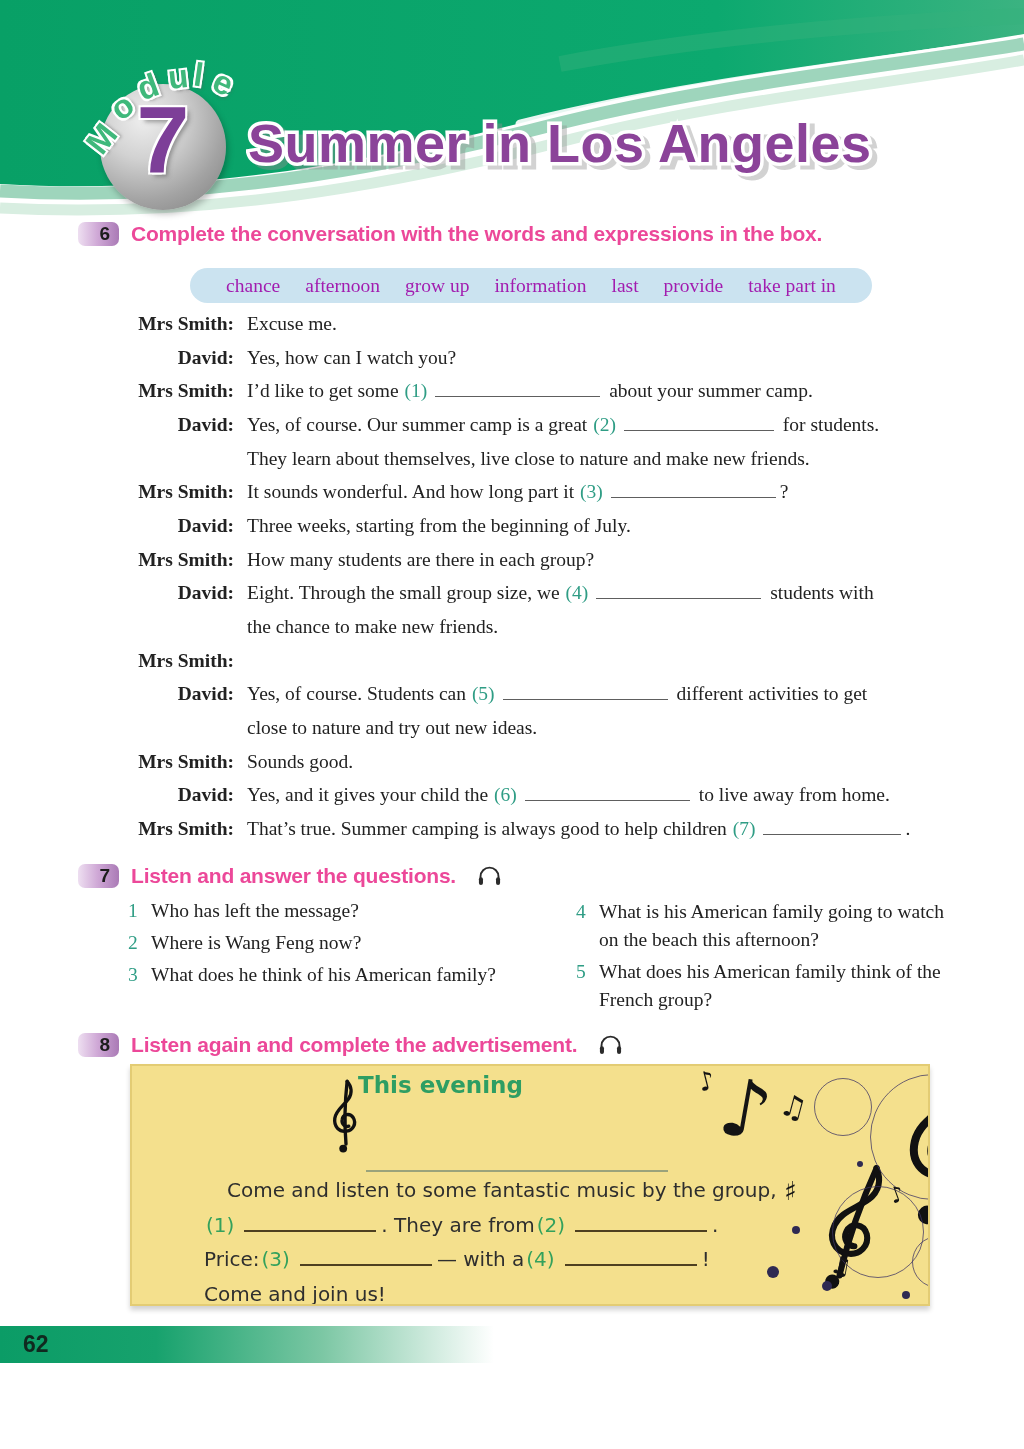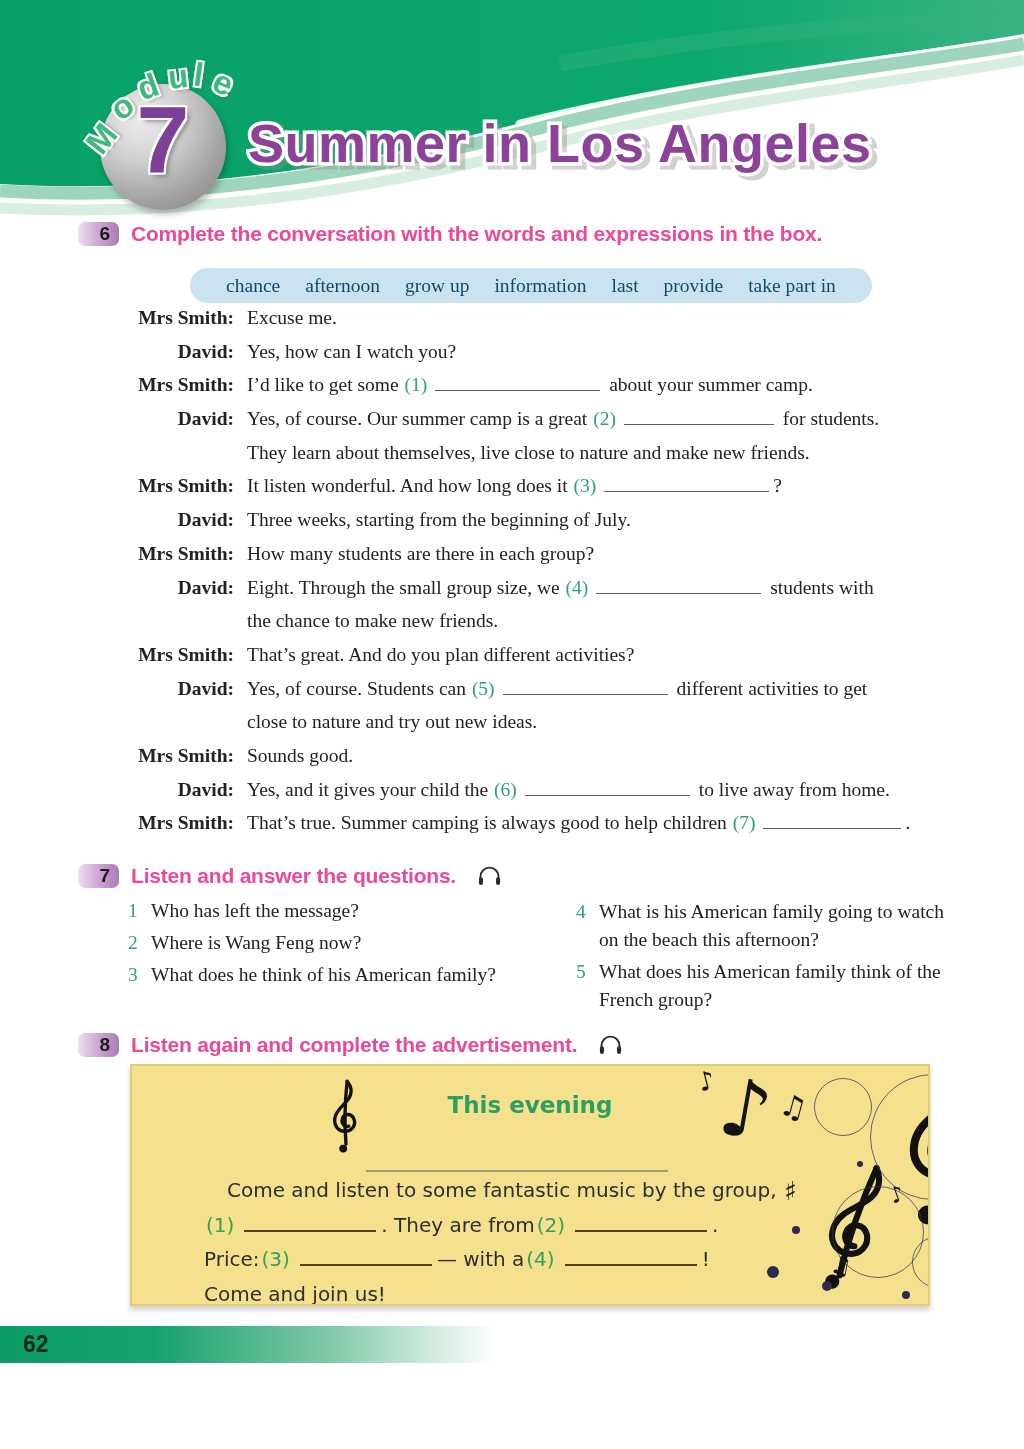--- a/index.html
+++ b/index.html
@@ -29,47 +29,47 @@
   .badge{display:inline-block;width:41px;height:24px;border-radius:7px;
          background:linear-gradient(90deg,#eedff1 0%,#cfa8d6 48%,#aa7ab6 100%);
          color:#1c1c1c;font:700 19px "Liberation Sans",sans-serif;text-align:right;
          padding-right:9px;box-sizing:border-box;line-height:24px;}
   .ex-title{font:700 21px "Liberation Sans",sans-serif;color:#ec4899;letter-spacing:-.2px;}
   .phones{display:inline-block;margin-left:8px;}
 
   
   .word-box{position:absolute;left:190px;top:268px;width:682px;height:35px;border-radius:18px;
             background:#cbe3f0;display:flex;align-items:center;justify-content:center;gap:25px;
-            font-size:19.5px;color:#0c4a6e;}
+            font-size:19.5px;color:#a21caf;}
   .word{white-space:nowrap;}
 
   
   .dialogue{position:absolute;left:78px;top:307px;width:866px;font-size:19.5px;}
-  .dlg-row{display:flex;height:33.7px;align-items:flex-start;}
+  .dlg-row{display:flex;height:33.7px;align-items:center;}
   .dlg-speaker{flex:0 0 156px;text-align:right;font-weight:700;padding-right:13px;white-space:nowrap;}
   .dlg-text{flex:1;white-space:nowrap;}
   .seg-num{color:#2f9d85;margin:0 4px 0 1px;}
   .blank{display:inline-block;width:165px;height:13px;border-bottom:1.8px solid #5e5e5e;
          vertical-align:baseline;margin:0 4px;}
 
   
   .questions{position:absolute;left:128px;top:898px;width:830px;display:flex;}
   .q-col-left{width:448px;}
   .q-col-right{width:382px;}
   .q-item{display:flex;font-size:19.5px;line-height:28px;margin-bottom:4px;}
   .q-col-left .q-item{line-height:26px;margin-bottom:6px;}
   .q-num{flex:0 0 23px;color:#2f9d85;}
   .q-text{flex:1;}
 
   
   .ad-box{position:absolute;left:130px;top:1064px;width:800px;height:242px;background:#f4e08d;
           border:2px solid #e3cc74;box-sizing:border-box;overflow:hidden;
           box-shadow:0 4px 5px rgba(0,0,0,.18);font-family:"DejaVu Sans",sans-serif;}
   .ad-clef{position:absolute;left:196px;top:12px;color:#2e9e63;z-index:3;}
-  .ad-title{position:absolute;left:226px;top:26px;width:344px;text-align:center;z-index:3;}
+  .ad-title{position:absolute;left:226px;top:6px;width:344px;text-align:left;z-index:3;}
   .ad-title-1{font:700 23px "DejaVu Sans",sans-serif;color:#2e9e63;}
   .ad-title-2{font:700 24px "DejaVu Sans",sans-serif;color:#2e9e63;margin-top:7px;}
   .ad-underline{position:absolute;left:234px;top:104px;width:302px;border-top:2px solid #9aa37b;z-index:3;}
   .ad-body{position:absolute;left:72px;top:112px;width:560px;z-index:3;font-size:20px;color:#2e2e2e;}
   .ad-line{height:34.5px;white-space:nowrap;display:flex;align-items:baseline;}
   .ad-line.indent{padding-left:23px;}
   .ad-line .seg-num{color:#33a15c;margin:0 5px 0 2px;}
   .ad-line .blank{width:132px;border-bottom:2px solid #4e4020;margin:0 5px;}
   .ad-decor{position:absolute;left:0;top:0;width:100%;height:100%;z-index:1;pointer-events:none;}
   .glyph{position:absolute;color:#141414;font-family:"DejaVu Sans",sans-serif;line-height:1;}
@@ -161,41 +161,40 @@
     <div class="dlg-row">
       <span class="dlg-speaker">David:</span>
       <span class="dlg-text"><span class="seg-text">Yes, of course. Our summer camp is a great </span><span class="seg-num">(2)</span><span class="blank" style="width: 150px;"></span><span class="seg-text"> for students.</span></span>
     </div>
     <div class="dlg-row">
       <span class="dlg-speaker"></span>
       <span class="dlg-text"><span class="seg-text">They learn about themselves, live close to nature and make new friends.</span></span>
     </div>
     <div class="dlg-row">
       <span class="dlg-speaker">Mrs Smith:</span>
-      <span class="dlg-text"><span class="seg-text">It listen wonderful. And how long does it </span><span class="seg-num">(3)</span><span class="blank"></span><span class="seg-text">?</span></span>
+      <span class="dlg-text"><span class="seg-text">It sounds wonderful. And how long part it </span><span class="seg-num">(3)</span><span class="blank"></span><span class="seg-text">?</span></span>
     </div>
     <div class="dlg-row">
       <span class="dlg-speaker">David:</span>
       <span class="dlg-text"><span class="seg-text">Three weeks, starting from the beginning of July.</span></span>
     </div>
     <div class="dlg-row">
       <span class="dlg-speaker">Mrs Smith:</span>
       <span class="dlg-text"><span class="seg-text">How many students are there in each group?</span></span>
     </div>
     <div class="dlg-row">
       <span class="dlg-speaker">David:</span>
       <span class="dlg-text"><span class="seg-text">Eight. Through the small group size, we </span><span class="seg-num">(4)</span><span class="blank"></span><span class="seg-text"> students with</span></span>
     </div>
     <div class="dlg-row">
       <span class="dlg-speaker"></span>
       <span class="dlg-text"><span class="seg-text">the chance to make new friends.</span></span>
     </div>
     <div class="dlg-row">
       <span class="dlg-speaker">Mrs Smith:</span>
-      <span class="dlg-text"><span class="seg-text">That’s great. And do you plan different activities?</span></span>
     </div>
     <div class="dlg-row">
       <span class="dlg-speaker">David:</span>
       <span class="dlg-text"><span class="seg-text">Yes, of course. Students can </span><span class="seg-num">(5)</span><span class="blank"></span><span class="seg-text"> different activities to get</span></span>
     </div>
     <div class="dlg-row">
       <span class="dlg-speaker"></span>
       <span class="dlg-text"><span class="seg-text">close to nature and try out new ideas.</span></span>
     </div>
     <div class="dlg-row">

